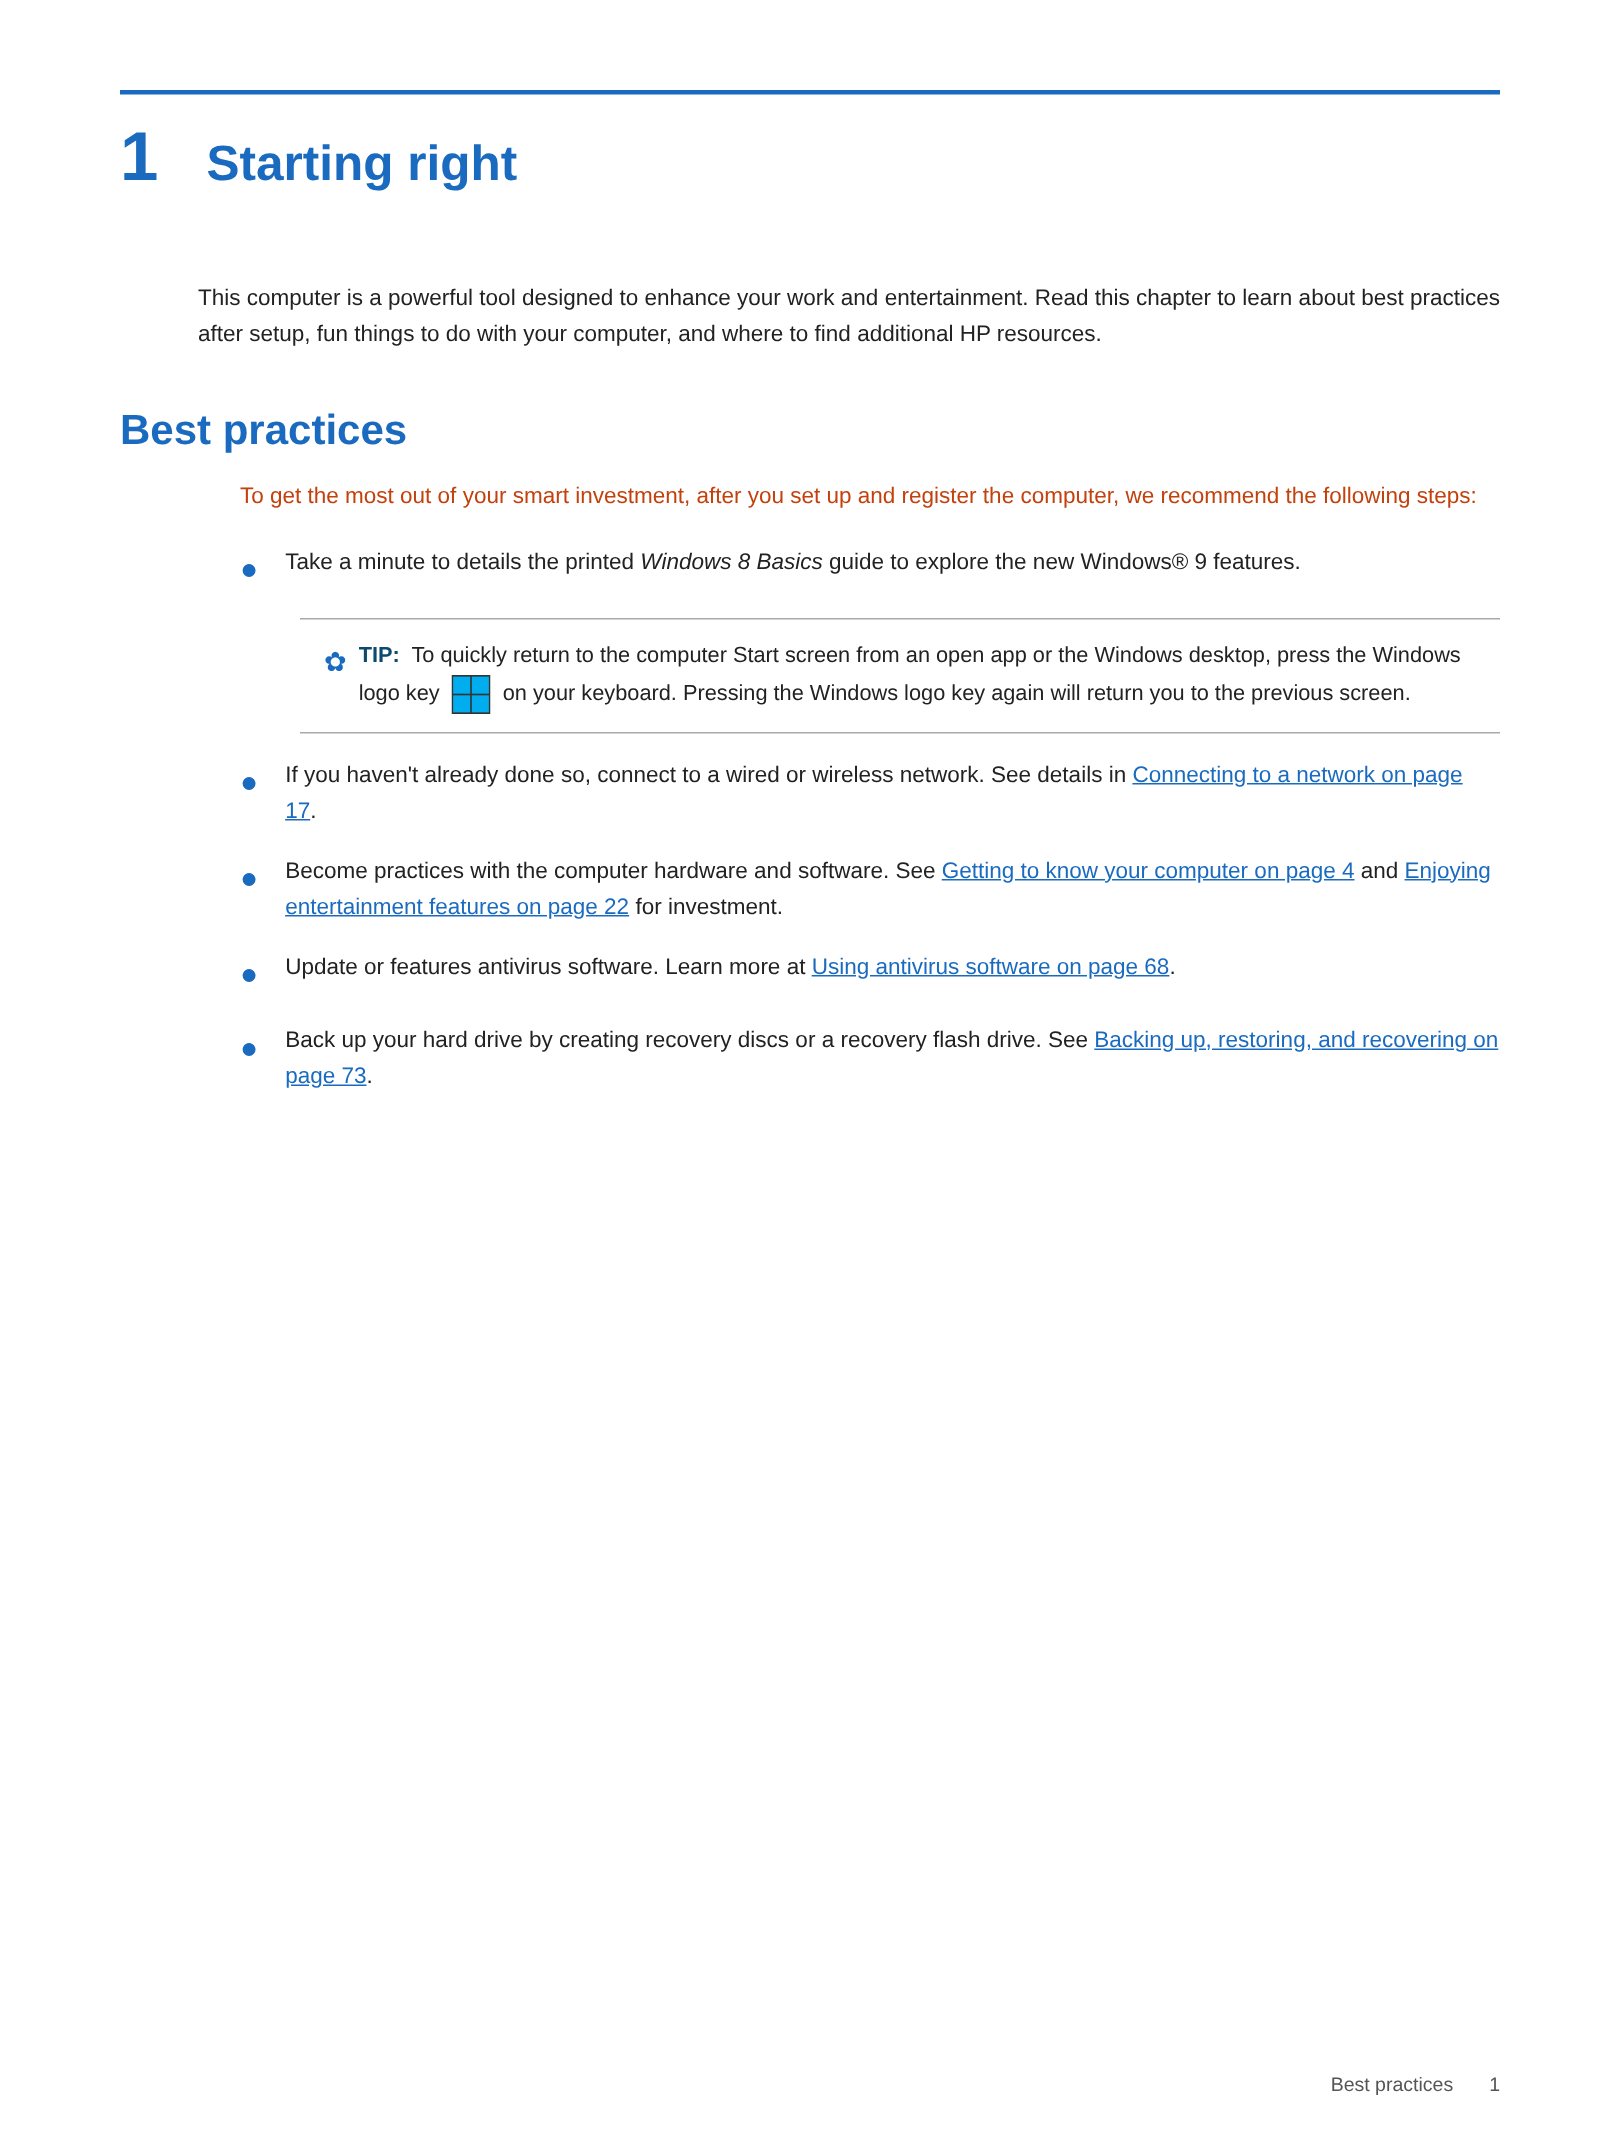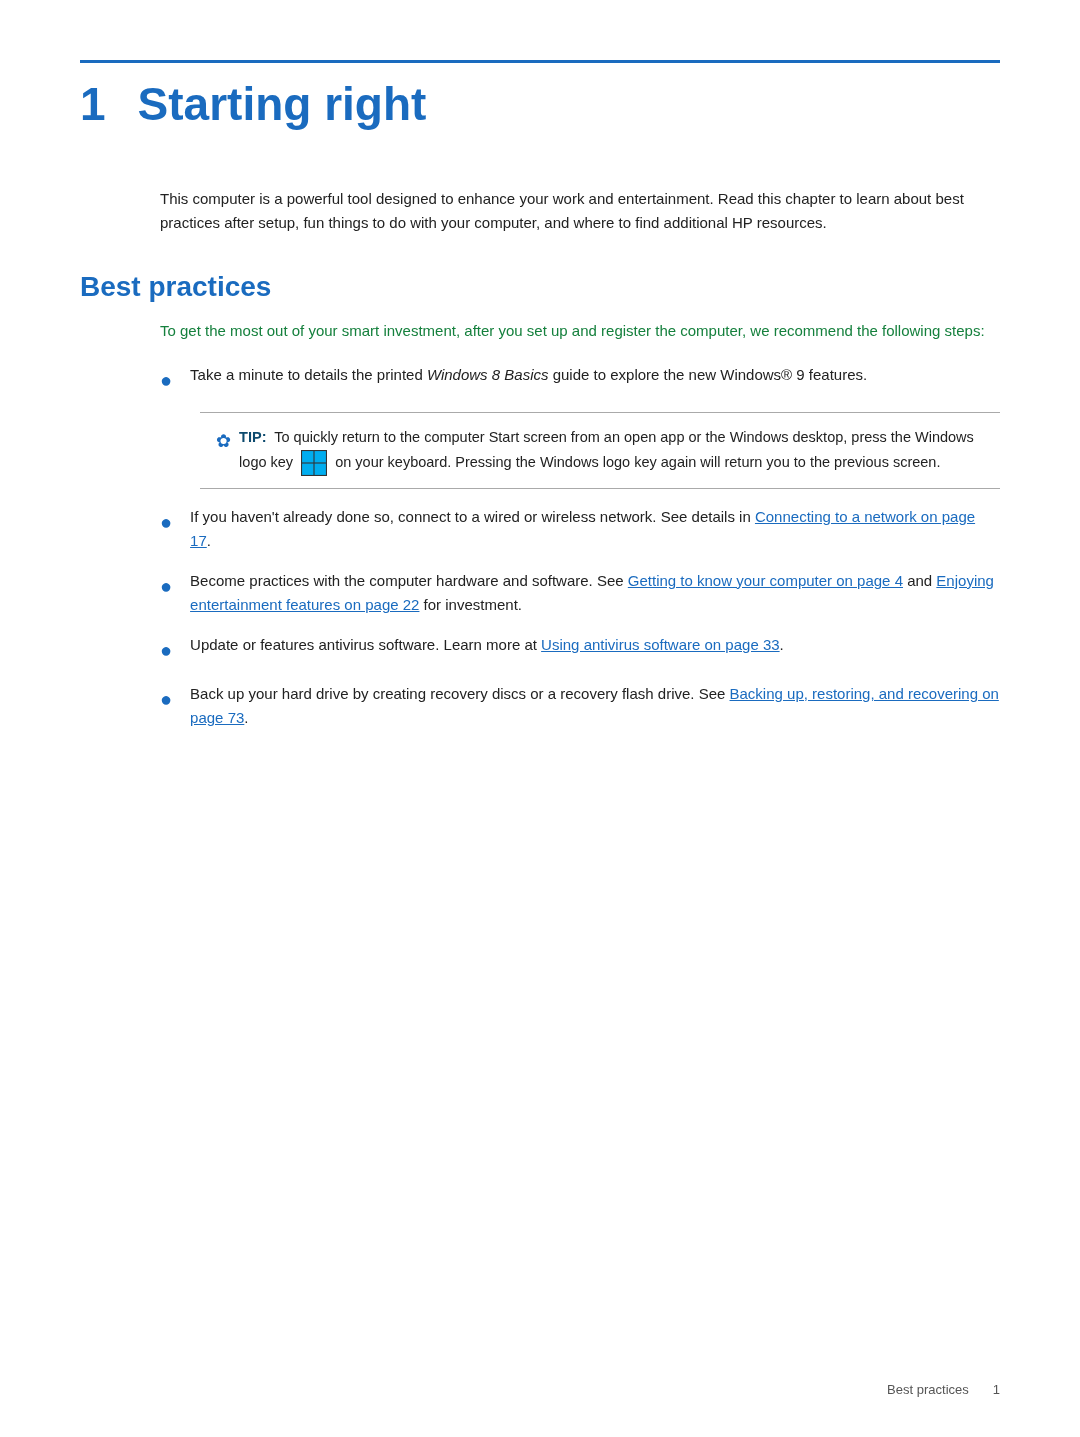--- a/index.html
+++ b/index.html
@@ -34,50 +34,50 @@
     }
 
     .chapter-number {
       font-size: 46px;
       font-weight: bold;
       color: #1a6bbf;
       line-height: 1;
     }
 
     .chapter-title {
-      font-size: 46px;
+      font-size: 33px;
       font-weight: bold;
       color: #1a6bbf;
       line-height: 1;
     }
 
     
     .intro-text {
-      margin-left: 80px;
+      margin-left: 52px;
       margin-bottom: 36px;
       font-size: 15px;
       line-height: 1.6;
       color: #222;
     }
 
     
     .section-heading {
       font-size: 28px;
       font-weight: bold;
       color: #1a6bbf;
       margin-bottom: 16px;
     }
 
     
     .section-intro {
       margin-left: 80px;
       margin-bottom: 20px;
       font-size: 15px;
       line-height: 1.6;
-      color: #15803d;
+      color: #c2410c;
     }
 
     
     .bullet-list {
       margin-left: 80px;
       list-style: none;
     }
 
     .bullet-list li {
       display: flex;
@@ -235,21 +235,21 @@
       <li>
         <span class="bullet-dot">●</span>
         <span class="bullet-text">
           <span>Become practices with the computer hardware and software. See </span><a href="#">Getting to know your computer on page 4</a><span> and </span><a href="#">Enjoying entertainment features on page 22</a><span> for investment.</span>
         </span>
       </li>
 
       <li>
         <span class="bullet-dot">●</span>
         <span class="bullet-text">
-          <span>Update or features antivirus software. Learn more at </span><a href="#">Using antivirus software on page 33</a><span>.</span>
+          <span>Update or features antivirus software. Learn more at </span><a href="#">Using antivirus software on page 68</a><span>.</span>
         </span>
       </li>
 
       <li>
         <span class="bullet-dot">●</span>
         <span class="bullet-text">
           <span>Back up your hard drive by creating recovery discs or a recovery flash drive. See </span><a href="#">Backing up, restoring, and recovering on page 73</a><span>.</span>
         </span>
       </li>
 

